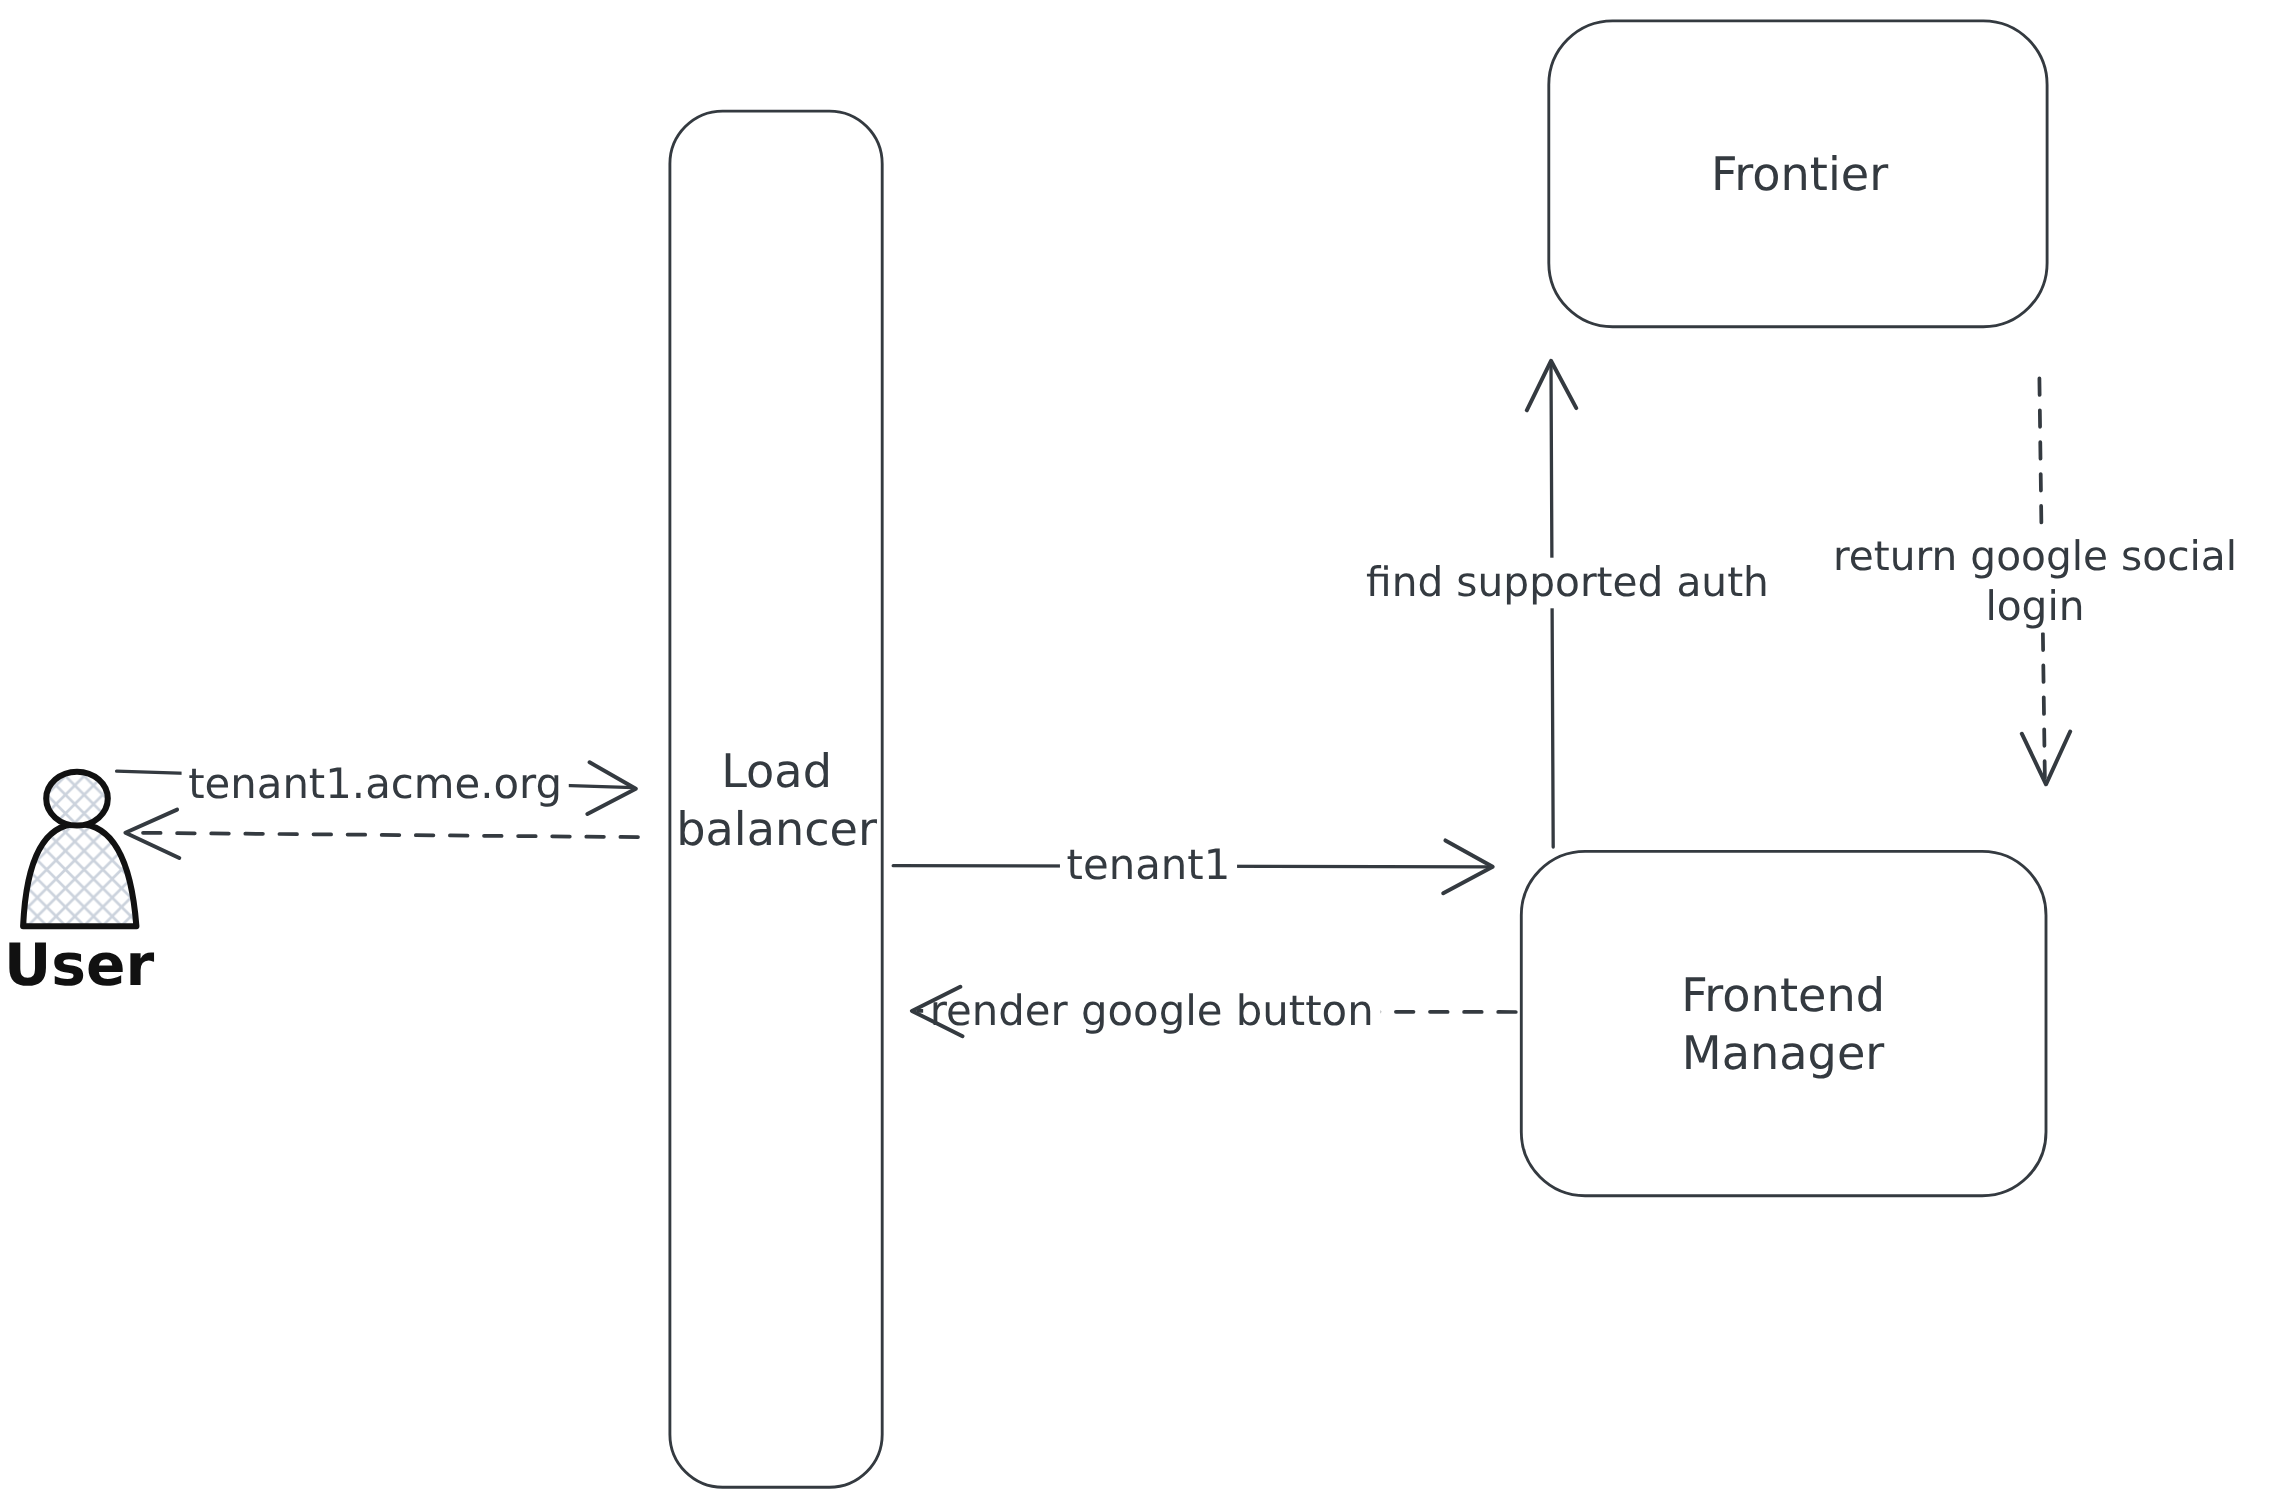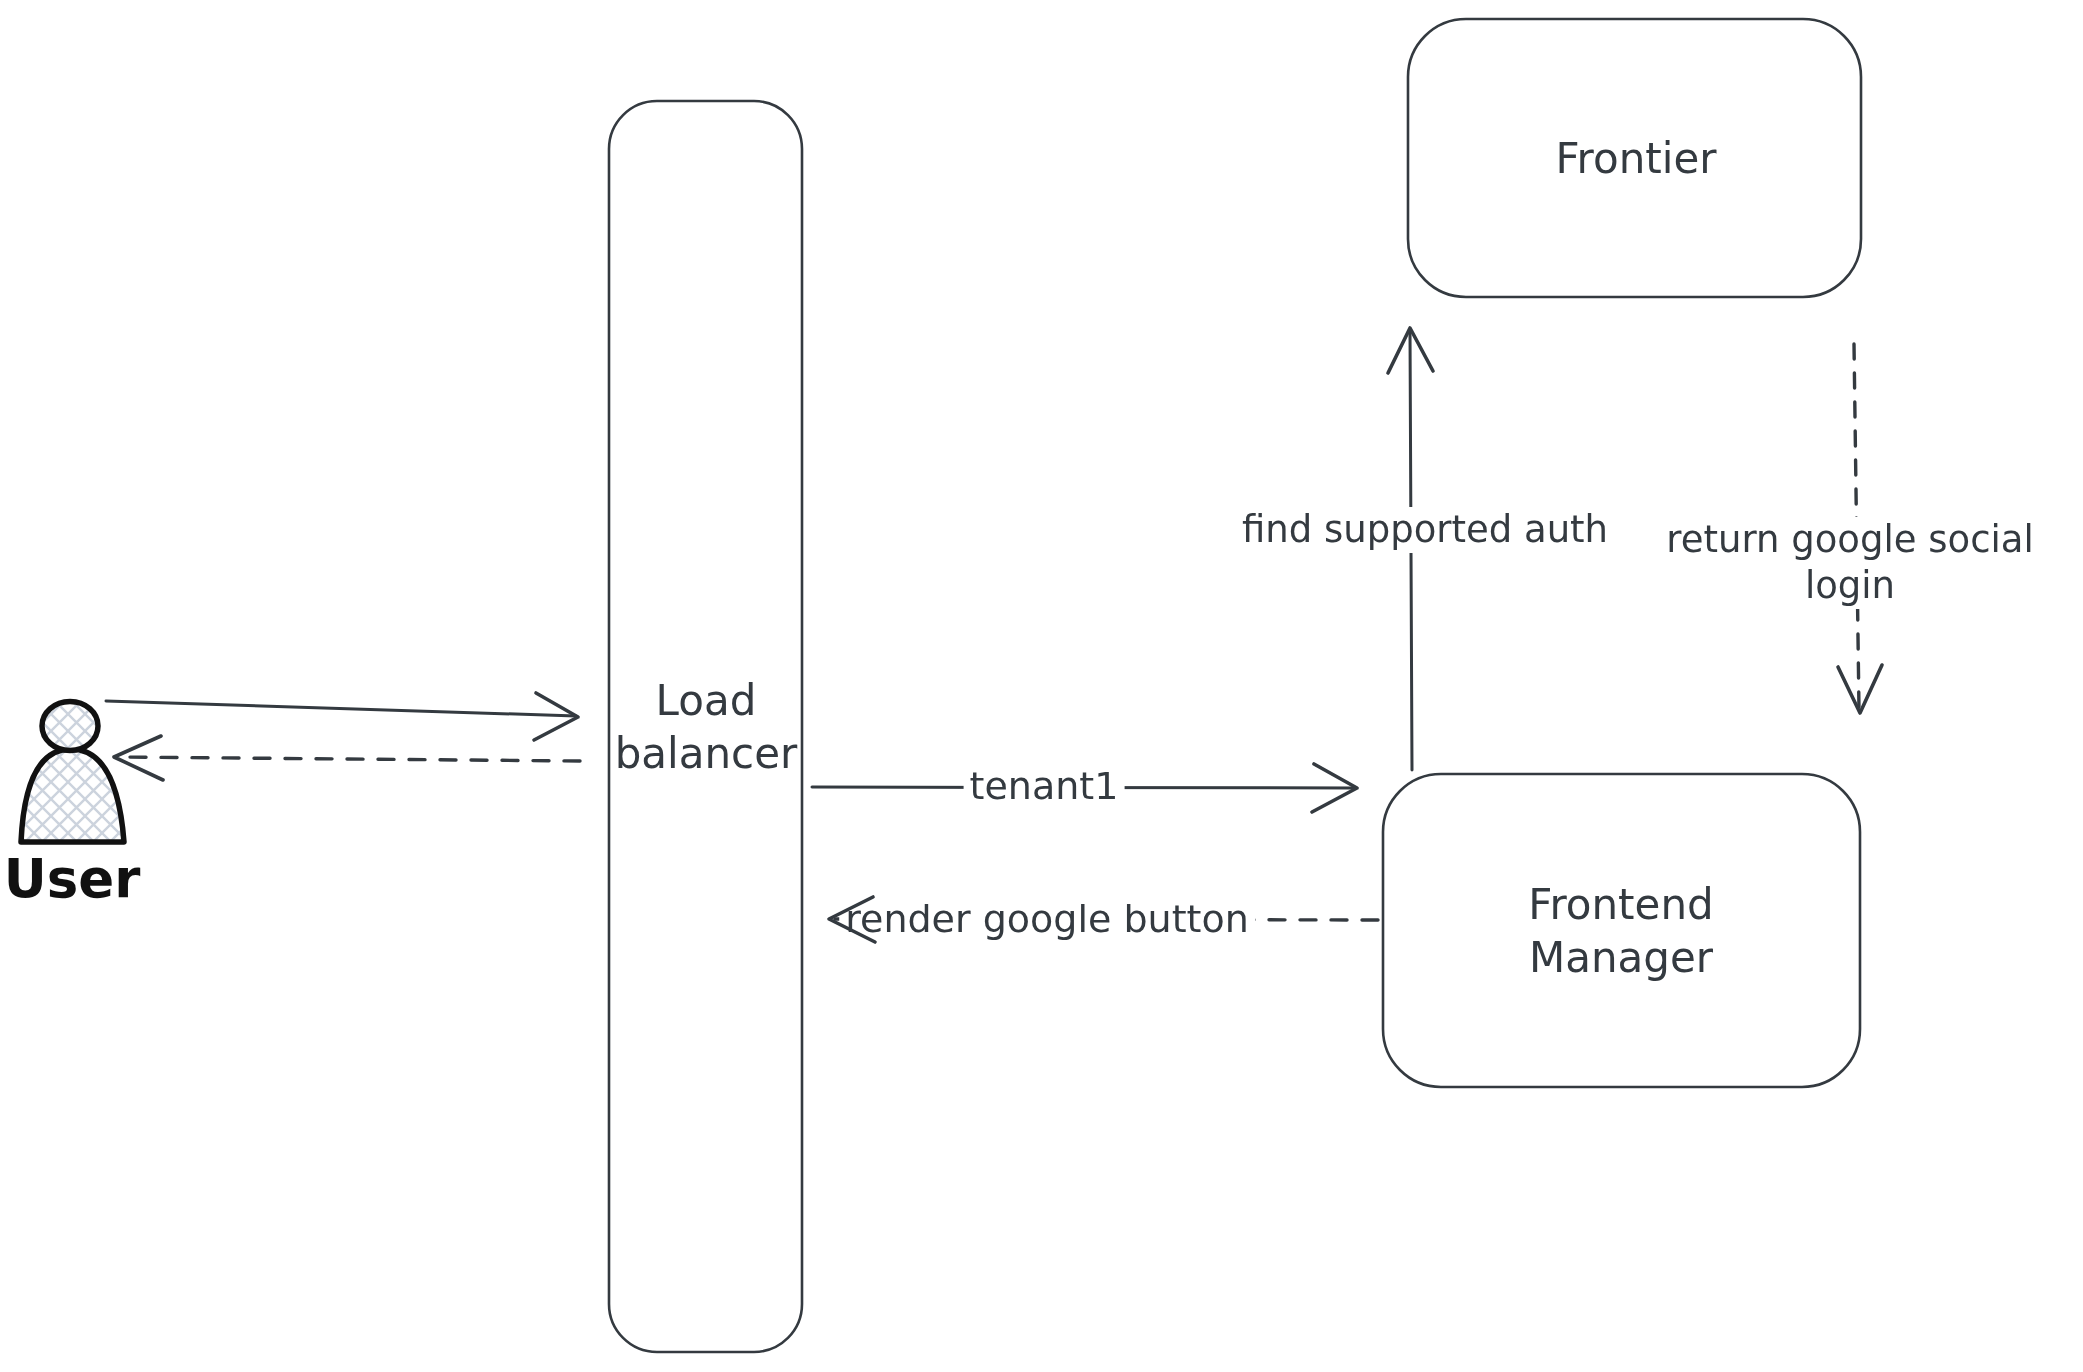--- a/index.html
+++ b/index.html
@@ -77,30 +77,31 @@
     </g>
 
     <path d="M106 701 L576 716" stroke="#343a40" stroke-width="3" fill="none" stroke-linecap="round"></path>
     <path d="M580 761 L118 757" stroke="#343a40" stroke-width="3.4" fill="none" stroke-linecap="round" stroke-dasharray="16 15"></path>
     <path d="M812 787 L1354 788" stroke="#343a40" stroke-width="3" fill="none" stroke-linecap="round"></path>
     <path d="M1378 920 L833 919" stroke="#343a40" stroke-width="3.4" fill="none" stroke-linecap="round" stroke-dasharray="16 15"></path>
     <path d="M1412 770 L1410 331" stroke="#343a40" stroke-width="3" fill="none" stroke-linecap="round"></path>
     <path d="M1854 344 L1859 710" stroke="#343a40" stroke-width="3.4" fill="none" stroke-linecap="round" stroke-dasharray="15 14"></path>
   </svg>
 
+  <div class="lbl" style="left:341px;top:712px;">tenant1.acme.org</div>
 
   <div class="lbl" style="left:1044px;top:786px;">tenant1</div>
 
   <div class="lbl" style="left:1047px;top:919px;text-align:right;">render google button</div>
 
   <div class="lbl twoline" style="left:1413px;top:530px;margin-left:12px;">
     <div>find supported auth</div>
   </div>
 
-  <div class="lbl twoline" style="left:1850px;top:529px;margin-top:34px;">
+  <div class="lbl twoline" style="left:1850px;top:529px;">
     <div>return google social</div>
     <div>login</div>
   </div>
 
   <div class="nodelbl" style="left:706px;top:727px;">
     <div>Load</div>
     <div>balancer</div>
   </div>
 
   <div class="nodelbl" style="left:1636px;top:158px;text-align:right;">Frontier</div>

